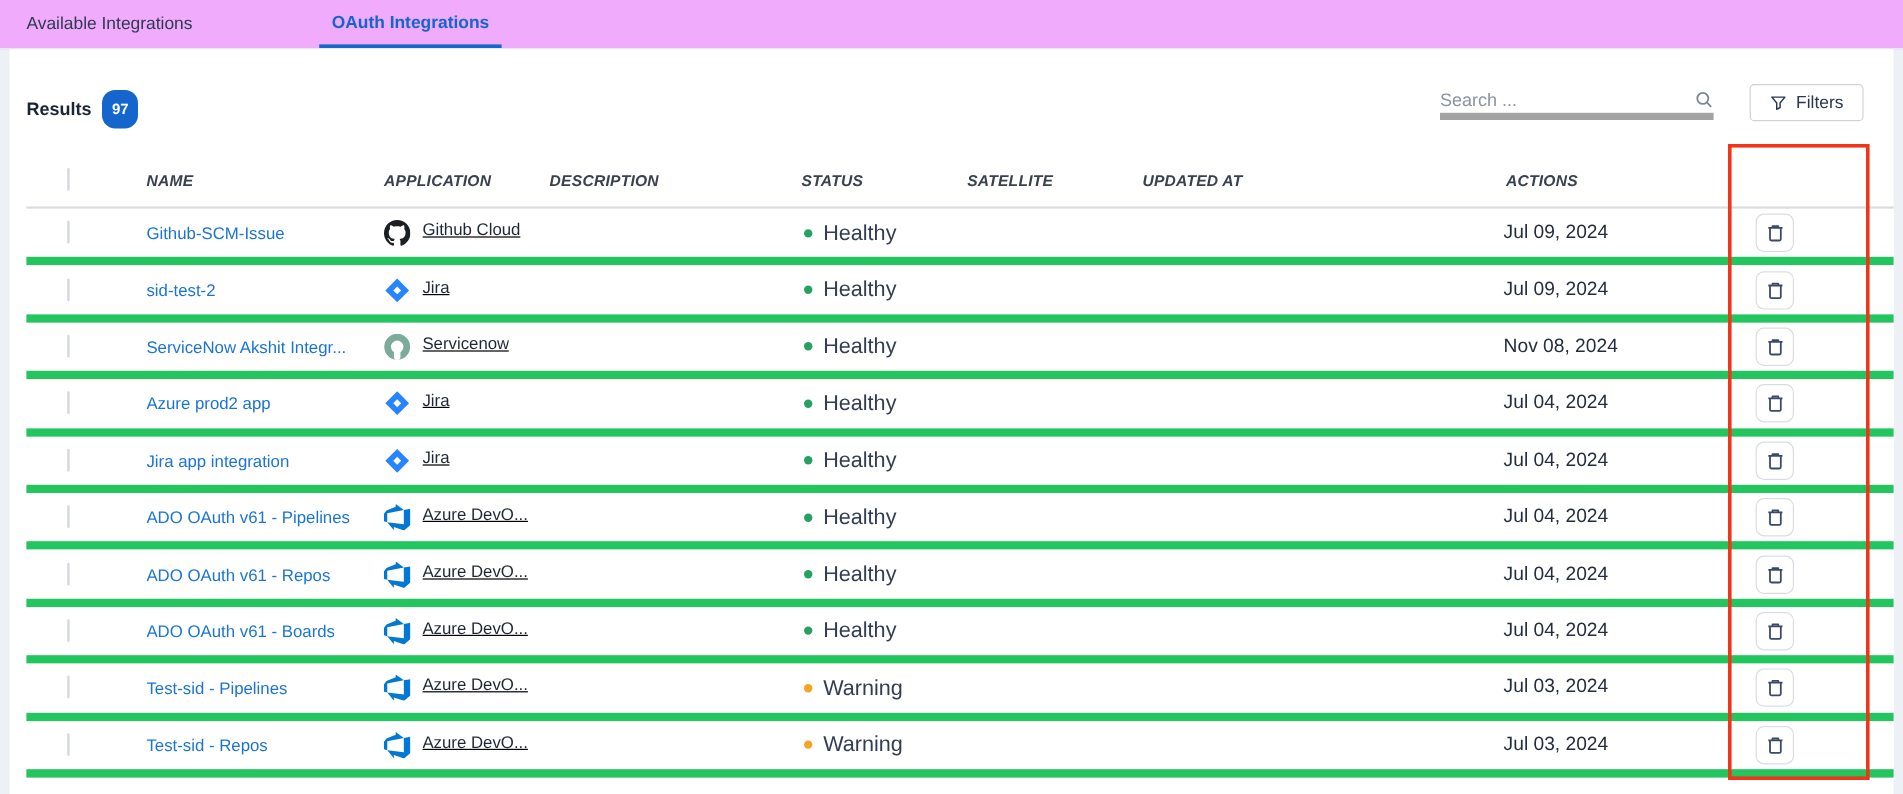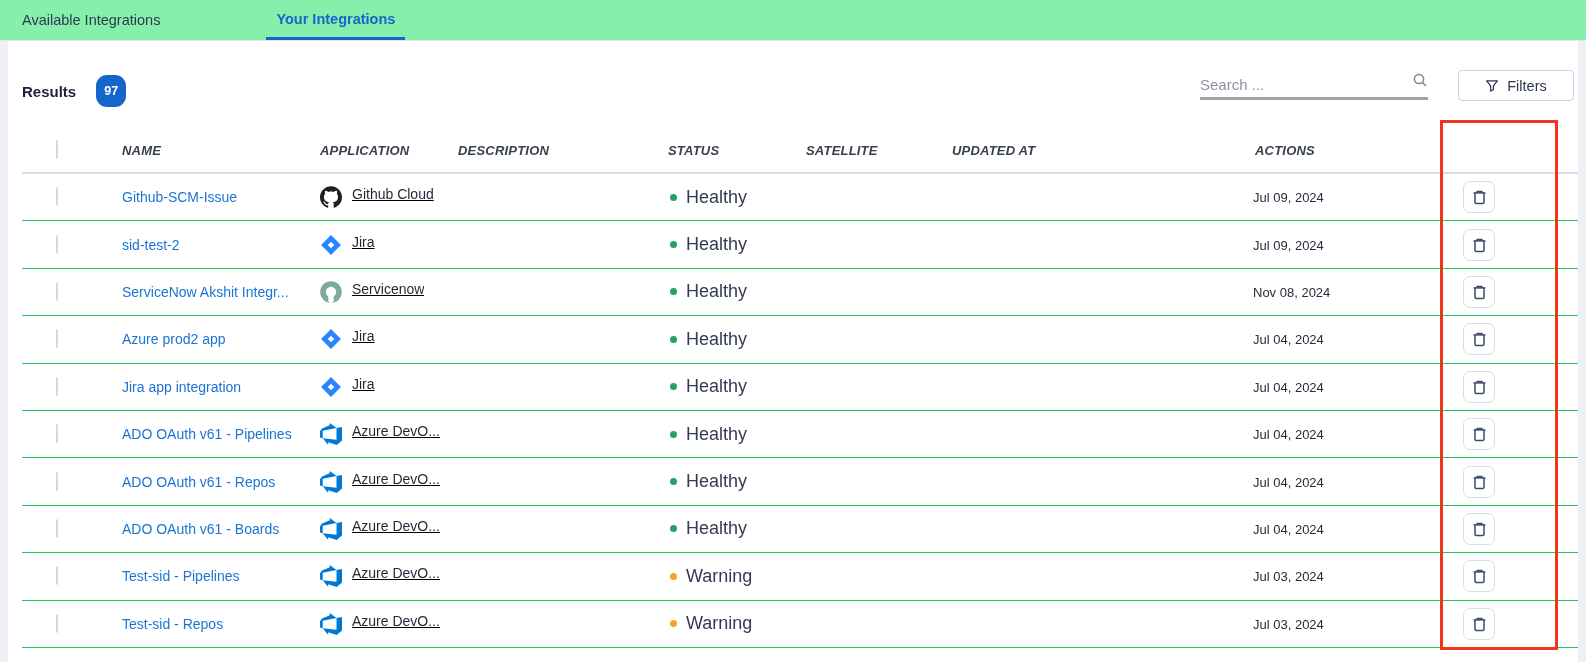--- a/index.html
+++ b/index.html
@@ -1,90 +1,90 @@
 <!DOCTYPE html>
 <html style="--accent: #1465cc; --link: #1b74d3; --healthy: #27a163; --warning: #f6a323; --highlight: #f0361a; --github: #1b1f23; --jira: #2684ff; --servicenow: #7dab9b; --azure-devops: #0078d4;"><head>
 <meta charset="utf-8">
 <style>
   * { margin:0; padding:0; box-sizing:border-box; }
   html,body { width:1586px; height:662px; font-family:"Liberation Sans", sans-serif; }
   body { position:relative; background:#edf0f5; overflow:hidden; }
 
   
   .tabbar { position:absolute; left:0; top:0; width:1586px; height:41px;
-            background:#86efac; border-bottom:1px solid #e5e8ec; display:flex; align-items:stretch; }
+            background:#f0abfc; border-bottom:1px solid #e5e8ec; display:flex; align-items:stretch; }
   .tab { display:flex; align-items:center; font-size:14.5px; color:#2e3950; cursor:pointer; }
   .tab.first { margin-left:22px; }
   .tab.active { margin-left:106px; padding:0 10px; color:var(--accent,#1465cc); font-weight:700;
                 border-bottom:3px solid var(--accent,#1465cc); }
 
   
   .card { position:absolute; left:8px; top:41px; width:1570px; height:621px; background:#ffffff; }
 
   
-  .results { position:absolute; left:22px; top:75px; display:flex; align-items:center; gap:20px; }
+  .results { position:absolute; left:22px; top:75px; display:flex; align-items:center; gap:9px; }
   .results-label { font-size:15px; font-weight:700; color:#1b2437; }
   .results-badge { background:var(--accent,#1465cc); color:#fff; font-size:12.5px; font-weight:700;
                    min-width:30px; height:20px; border-radius:11px; display:flex; align-items:center; justify-content:center; padding:16px 8px; }
 
   .search-wrap { position:absolute; left:1200px; top:72px; width:228px; height:28px;
-                 border-bottom:3px solid #a3a3a3; display:flex; }
+                 border-bottom:6px solid #a3a3a3; display:flex; align-items:center; }
   .search-input { border:none; outline:none; background:transparent; width:200px; font-size:15px; color:#2b3750;
                   font-family:"Liberation Sans", sans-serif; }
   .search-input::placeholder { color:#8b93a2; }
   .search-icon { margin-left:auto; display:flex; }
 
-  .filters-btn { position:absolute; left:1458px; top:70px; width:116px; height:31px; background:#fff;
+  .filters-btn { position:absolute; left:1458px; top:70px; width:95px; height:31px; background:#fff;
                  border:1px solid #ced3da; border-radius:4px; display:flex; align-items:center; justify-content:center;
                  gap:8px; font-size:14.5px; color:#2b3750; cursor:pointer; }
 
   
   .grid { display:grid; grid-template-columns:80px 218px 138px 210px 138px 144px 301px 208px minmax(0,1fr); align-items:center; }
   .thead { position:absolute; left:22px; top:128px; width:1556px; height:46px; border-bottom:2px solid #d9dce1;font-style:italic; }
   .th { font-size:13px; font-weight:700; color:#39414f; letter-spacing:.2px; white-space:nowrap; }
   .cell-name { padding-left:20px; min-width:0; }
   .cell-check { padding-left:34px; }
   .cell-updated { padding-left:2px; }
   .cell-actions { padding-left:4px; }
 
   .rows { position:absolute; left:22px; top:174px; width:1556px; }
-  .row { height:47.4px; border-bottom:1px solid #22c55e; background:#fff; }
+  .row { height:47.4px; border-bottom:7px solid #22c55e; background:#fff; }
 
   .checkbox { width:17px; height:17px; border:1.5px solid #d4d8df; border-radius:4px; background:#fbfcfd; cursor:pointer; }
 
   .name-link { font-size:14px; color:var(--link,#1b74d3); white-space:nowrap; overflow:hidden;
                text-overflow:ellipsis; display:block; max-width:198px; cursor:pointer; }
 
   .app-cell { display:flex; gap:10px; min-width:0;text-decoration:underline; }
   .app-icon { width:22px; height:22px; display:inline-flex; align-items:center; justify-content:center; flex:0 0 auto; }
   .app-label { font-size:14px; color:#1f2736; white-space:nowrap; overflow:hidden; text-overflow:ellipsis; }
 
   .status-cell { display:flex; align-items:center; gap:9px; padding-left:2px; }
   .status-dot { width:7px; height:7px; border-radius:50%; }
   .status-dot.healthy { background:var(--healthy,#27a163); }
   .status-dot.warning { background:var(--warning,#f6a323); }
   .status-label { font-size:18px; color:#323c52; }
 
-  .updated-label { font-size:13px; color:#242d3d; white-space:nowrap; }
+  .updated-label { font-size:16px; color:#242d3d; white-space:nowrap; }
 
   .trash-btn { width:32px; height:32px; background:#fff; border:1px solid #d9dde3; border-radius:7px;
                display:flex; align-items:center; justify-content:center; cursor:pointer; }
 
   
   .highlight-box { position:absolute; left:1440px; top:120px; width:118px; height:530px;
                    border:3px solid var(--highlight,#f0361a); z-index:6; pointer-events:none; }
 
   svg { display:block; }
 </style>
 </head>
 <body>
 
 <div class="tabbar">
   <div class="tab first">Available Integrations</div>
-  <div class="tab active">Your Integrations</div>
+  <div class="tab active">OAuth Integrations</div>
 </div>
 
 <div class="card"></div>
 
 <div class="results">
   <span class="results-label">Results</span>
   <span class="results-badge">97</span>
 </div>
 
 <div class="search-wrap">

